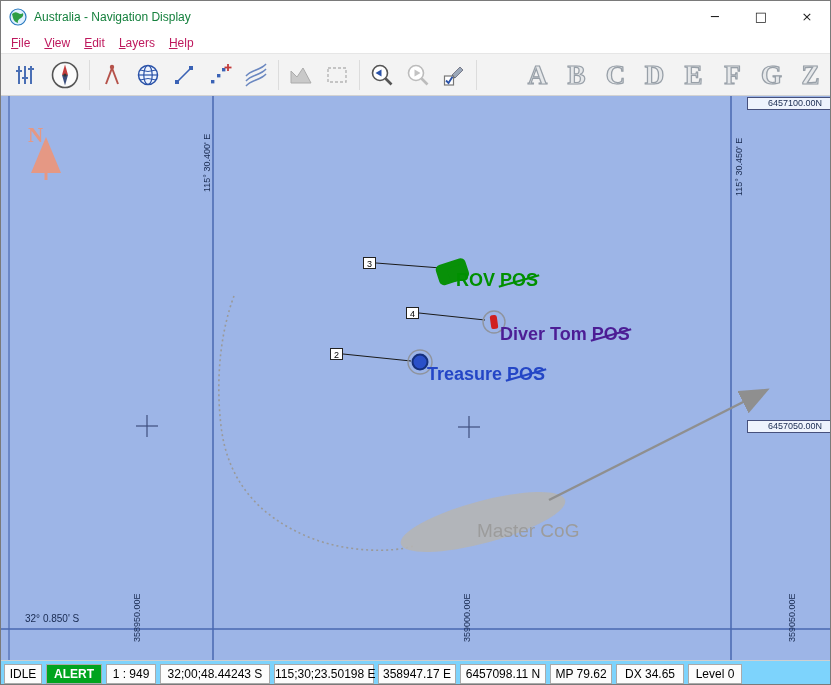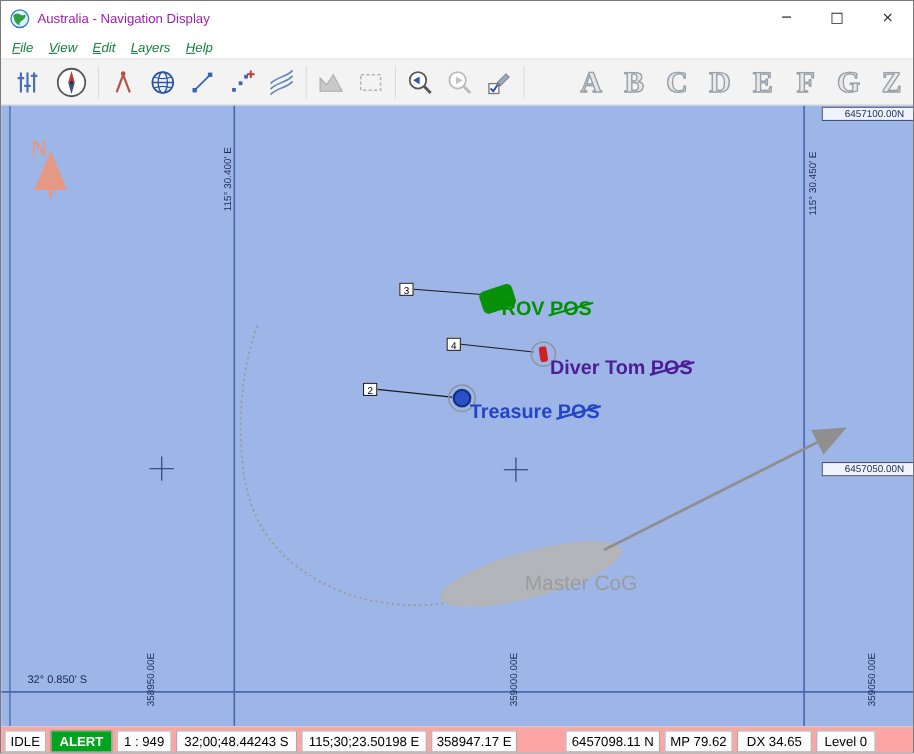--- a/index.html
+++ b/index.html
@@ -5,27 +5,27 @@
   html,body{margin:0;padding:0;background:#c8c8c8;}
   .window{
     width:831px;height:685px;position:relative;margin:0 auto;
     font-family:"Liberation Sans",sans-serif;
     background:#ffffff;border:1px solid #7a7a7a;box-sizing:border-box;
     overflow:hidden;
   }
   
   .titlebar{height:31px;display:flex;align-items:center;background:#ffffff;}
   .title-icon{margin-left:8px;width:18px;height:18px;flex:0 0 auto;}
-  .title-text{font-size:12px;color:#a21caf;margin-left:7px;white-space:nowrap;}
+  .title-text{font-size:12px;color:#15803d;margin-left:7px;white-space:nowrap;}
   .win-controls{margin-left:auto;display:flex;height:100%;}
   .win-btn{width:46px;height:100%;display:flex;align-items:center;justify-content:center;
     font-family:"DejaVu Sans",sans-serif;font-size:13px;color:#222;cursor:default;}
   
   .menubar{height:21px;display:flex;align-items:center;background:#ffffff;font-size:12px;padding-left:3px;}
-  .menu-item{display:inline-block;padding:2px 7px;color:#15803d;font-style:italic;}
+  .menu-item{display:inline-block;padding:2px 7px;color:#be185d;}
   .menu-item::first-letter{text-decoration:underline;}
   
   .toolbar{height:43px;background:#f3f3f3;border-top:1px solid #e6e6e6;border-bottom:1px solid #d2d2d2;
     display:flex;align-items:center;padding:0 4px;box-sizing:border-box;}
   .tb-btn{width:36px;height:36px;display:flex;align-items:center;justify-content:center;flex:0 0 auto;}
   .tb-btn.wide{width:40px;}
   .tb-sep{width:1px;height:30px;background:#dcdcdc;margin:0 4px;flex:0 0 auto;}
   .view-letters{display:flex;margin-left:40px;}
   .view-letter{font-family:"Liberation Serif",serif;font-size:27px;font-weight:bold;
     color:#e6e8ea;-webkit-text-stroke:1.2px #98a0a8;text-shadow:0 0 1px #aab;
@@ -40,27 +40,27 @@
     background:currentColor;transform:rotate(-16deg);}
   .vessel-label{position:absolute;font-size:19px;color:#9c9c9c;white-space:nowrap;}
   .rot-label{position:absolute;font-size:9px;color:#182a50;white-space:nowrap;
     transform:rotate(-90deg);transform-origin:0 0;}
   .flat-label{position:absolute;font-size:10px;color:#182a50;white-space:nowrap;}
   .northing-box{position:absolute;font-size:9px;color:#182a50;background:#eef3fd;
     border:1px solid #46507c;padding:0 20px;line-height:11px;white-space:nowrap;}
   .num-box{position:absolute;width:13px;height:12px;background:#ffffff;border:1px solid #222;
     font-size:9px;line-height:12px;text-align:center;color:#000;box-sizing:border-box;}
   
-  .statusbar{height:26px;background:#fca5a5;border-top:1px solid #cfcfcf;display:flex;
+  .statusbar{height:26px;background:#7dd3fc;border-top:1px solid #cfcfcf;display:flex;
     align-items:center;padding:0 3px;box-sizing:border-box;font-size:12px;}
   .status-cell{height:20px;line-height:18px;background:#fcfcfc;border:1px solid #aaaaaa;
     box-sizing:border-box;text-align:center;margin-right:4px;white-space:nowrap;color:#000;}
   .c0{width:38px;}.c1{width:56px;background:#00a41e;color:#fff;font-weight:bold;}
-  .c2{width:50px;}.c3{width:110px;}.c4{width:114px;}.c5{width:78px;}
-  .c6{width:86px;margin-left:40px;}.c7{width:62px;}.c8{width:68px;}.c9{width:54px;}
+  .c2{width:50px;}.c3{width:110px;}.c4{width:100px;}.c5{width:78px;}
+  .c6{width:86px;}.c7{width:62px;}.c8{width:68px;}.c9{width:54px;}
 </style>
 </head>
 <body>
 
 <div class="window">
 
   <div class="titlebar">
     <svg class="title-icon" viewBox="0 0 18 18">
       <circle cx="9" cy="9" r="8" fill="#dff0ff" stroke="#2a7abf" stroke-width="1.2"></circle>
       <path d="M3,6 Q6,3 9,5 Q12,7 14,5 Q15,8 12,10 Q8,12 9,15 Q5,14 4,10 Z" fill="#2f9e44"></path>

